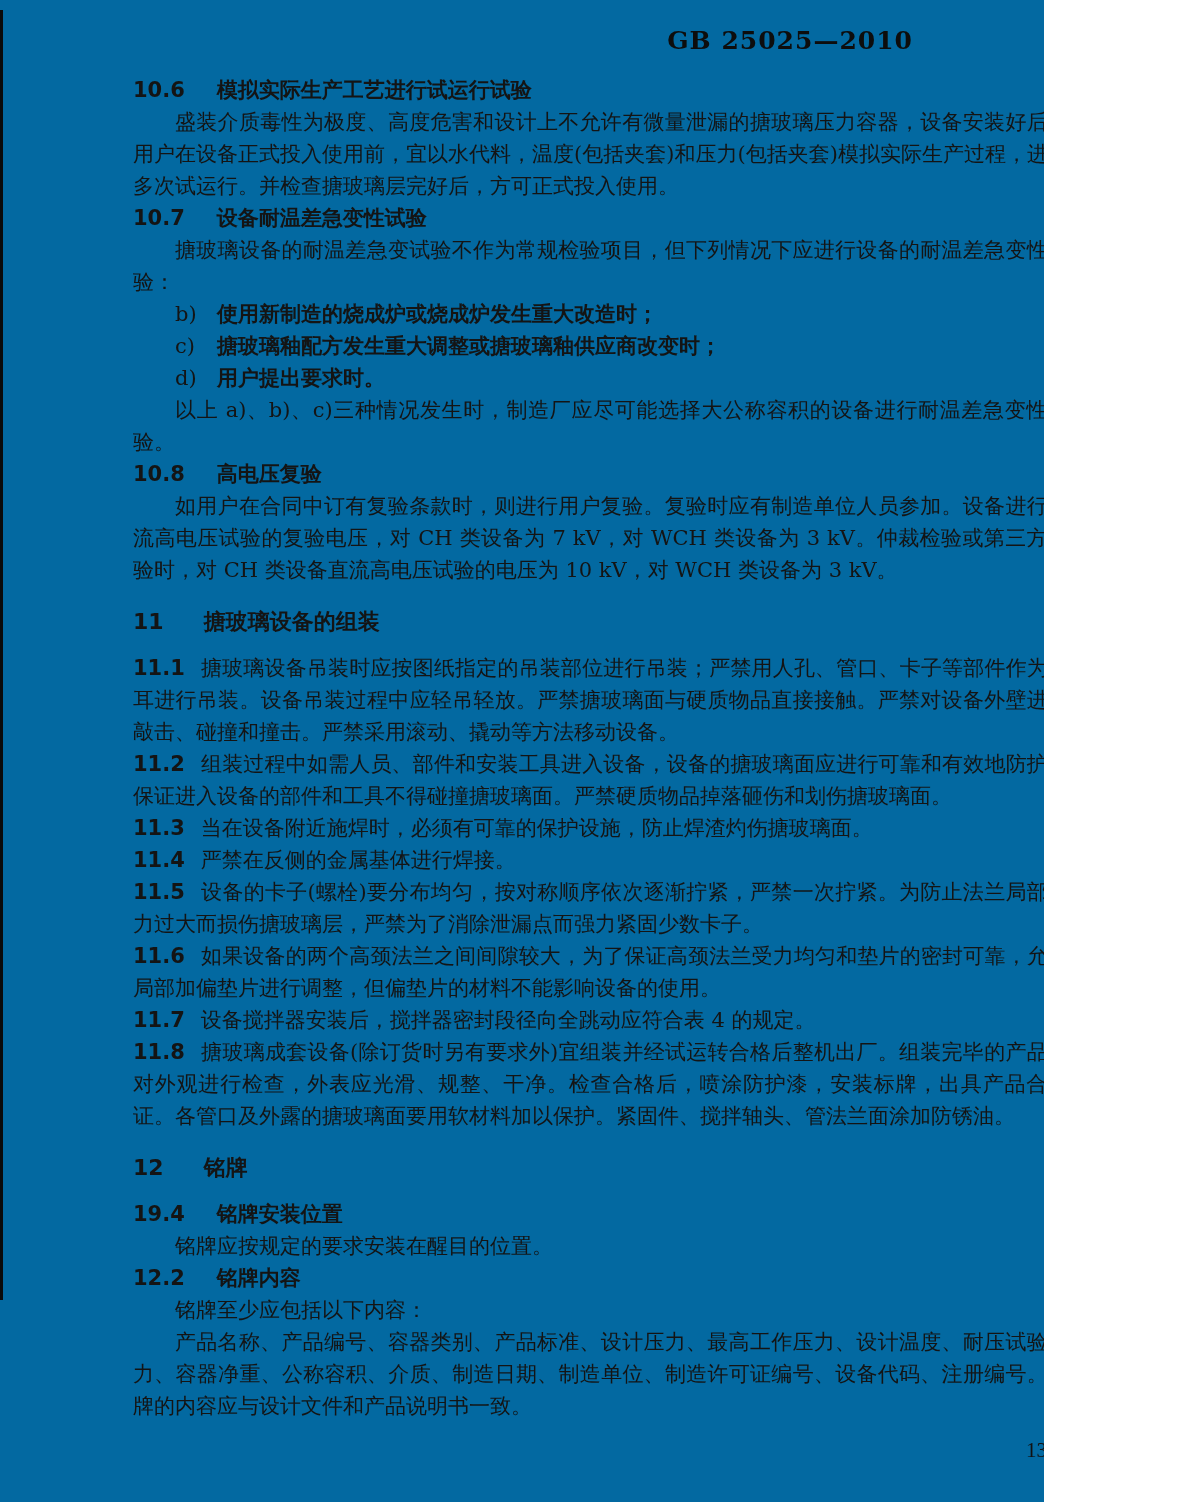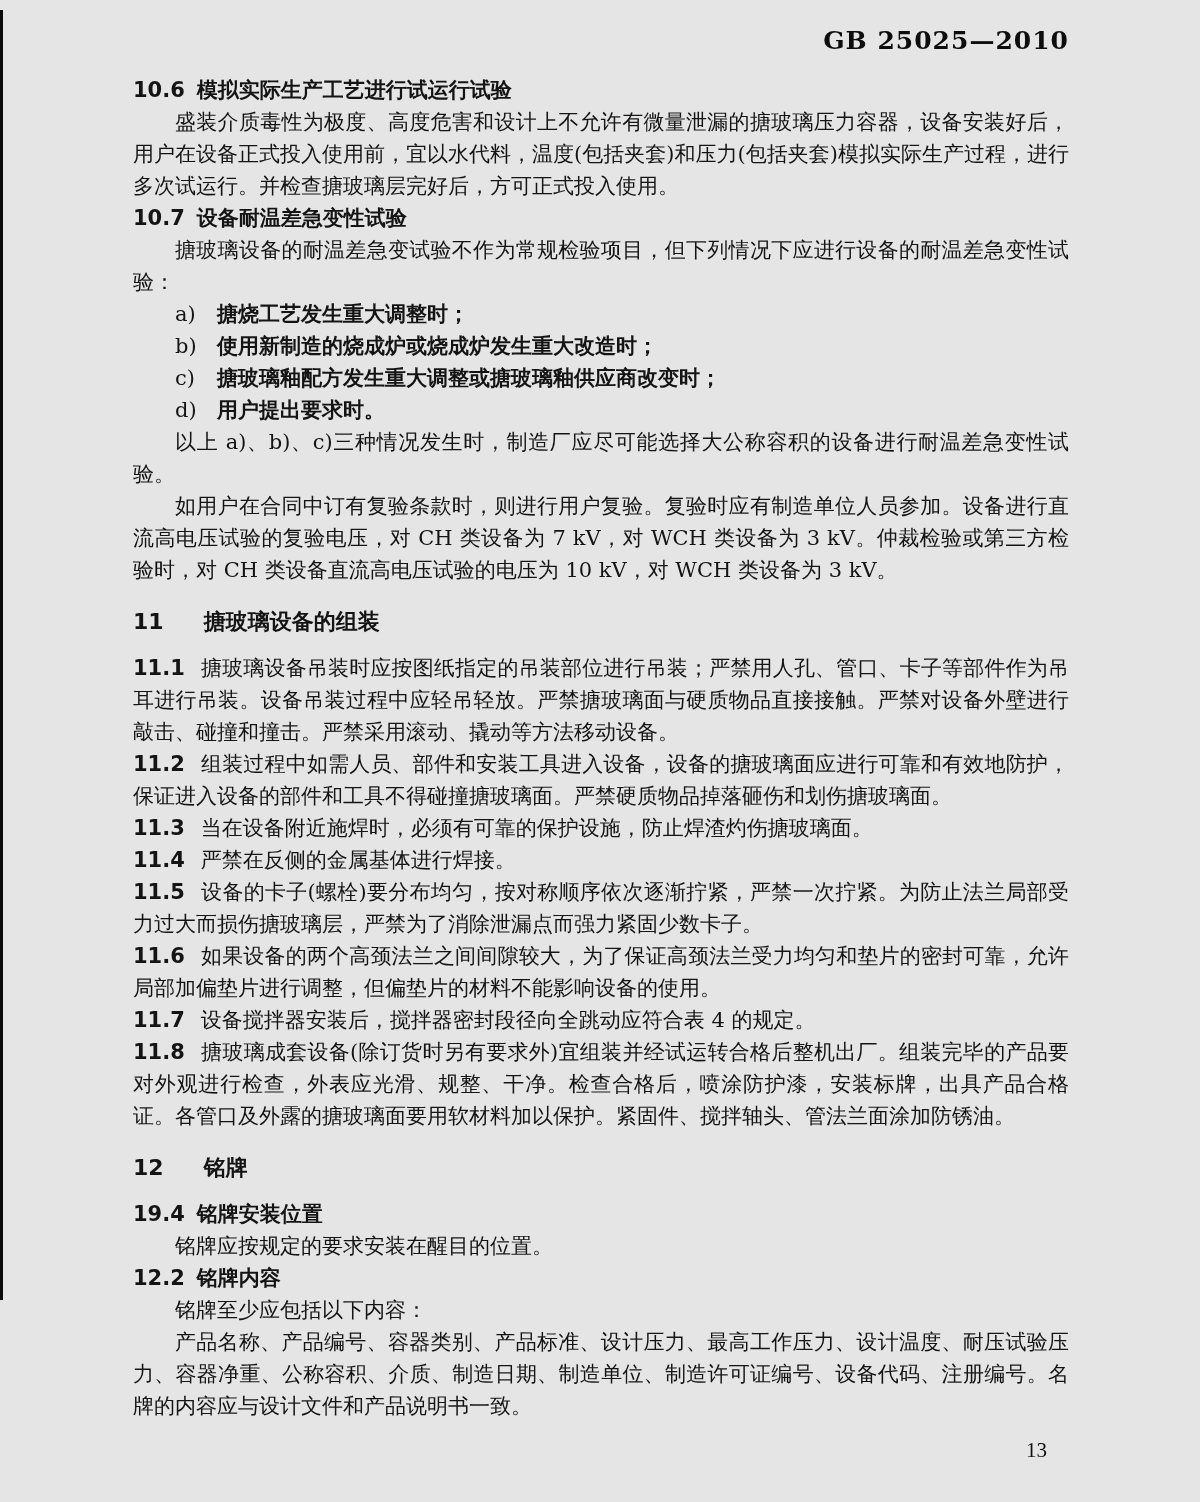--- a/index.html
+++ b/index.html
@@ -2,23 +2,23 @@
 <html><head>
 <meta charset="utf-8">
 <style>
   html, body {
     margin: 0;
     padding: 0;
     background: #ffffff;
   }
   .page {
     position: relative;
-    width: 1200px;
+    width: 1044px;
     height: 1502px;
-    background: #e5e5e5;
+    background: #0369a1;
     overflow: hidden;
     color: #141414;
     font-family: "DejaVu Serif", "Liberation Serif", serif;
   }
   .scan-edge {
     position: absolute;
     left: 0;
     top: 10px;
     width: 3px;
     height: 1290px;
@@ -44,21 +44,21 @@
     text-align: justify;
   }
   .content p { margin: 0; }
   .sub-heading {
     font-family: "DejaVu Sans", "Liberation Sans", sans-serif;
     font-weight: bold;
     font-size: 21px;
     line-height: 32px;
     text-align: left;
   }
-  .sub-heading .num { margin-right: 12px; }
+  .sub-heading .num { margin-right: 32px; }
   .chapter-heading {
     font-family: "DejaVu Sans", "Liberation Sans", sans-serif;
     font-weight: bold;
     font-size: 22px;
     line-height: 32px;
     margin-top: 20px;
     margin-bottom: 14px;
     text-align: left;
   }
   .chapter-heading .num { margin-right: 40px; }
@@ -96,25 +96,25 @@
 <body>
 
 <div class="page">
   <div class="scan-edge"></div>
   <div class="doc-header">GB 25025—2010</div>
   <div class="content">
       <div class="sub-heading"><span class="num">10.6</span><span class="title">模拟实际生产工艺进行试运行试验</span></div>
       <p class="para">盛装介质毒性为极度、高度危害和设计上不允许有微量泄漏的搪玻璃压力容器，设备安装好后，用户在设备正式投入使用前，宜以水代料，温度(包括夹套)和压力(包括夹套)模拟实际生产过程，进行多次试运行。并检查搪玻璃层完好后，方可正式投入使用。</p>
       <div class="sub-heading"><span class="num">10.7</span><span class="title">设备耐温差急变性试验</span></div>
       <p class="para">搪玻璃设备的耐温差急变试验不作为常规检验项目，但下列情况下应进行设备的耐温差急变性试验：</p>
-      <div class="list-item"><span class="label">a)</span><span>搪烧工艺发生重大调整时；</span></div>
       <div class="list-item"><span class="label">b)</span><span>使用新制造的烧成炉或烧成炉发生重大改造时；</span></div>
       <div class="list-item"><span class="label">c)</span><span>搪玻璃釉配方发生重大调整或搪玻璃釉供应商改变时；</span></div>
       <div class="list-item"><span class="label">d)</span><span>用户提出要求时。</span></div>
       <p class="para">以上 a)、b)、c)三种情况发生时，制造厂应尽可能选择大公称容积的设备进行耐温差急变性试验。</p>
+      <div class="sub-heading"><span class="num">10.8</span><span class="title">高电压复验</span></div>
       <p class="para">如用户在合同中订有复验条款时，则进行用户复验。复验时应有制造单位人员参加。设备进行直流高电压试验的复验电压，对 CH 类设备为 7 kV，对 WCH 类设备为 3 kV。仲裁检验或第三方检验时，对 CH 类设备直流高电压试验的电压为 10 kV，对 WCH 类设备为 3 kV。</p>
       <div class="chapter-heading"><span class="num">11</span><span class="title">搪玻璃设备的组装</span></div>
       <p class="clause"><span class="num">11.1</span><span>搪玻璃设备吊装时应按图纸指定的吊装部位进行吊装；严禁用人孔、管口、卡子等部件作为吊耳进行吊装。设备吊装过程中应轻吊轻放。严禁搪玻璃面与硬质物品直接接触。严禁对设备外壁进行敲击、碰撞和撞击。严禁采用滚动、撬动等方法移动设备。</span></p>
       <p class="clause"><span class="num">11.2</span><span>组装过程中如需人员、部件和安装工具进入设备，设备的搪玻璃面应进行可靠和有效地防护，保证进入设备的部件和工具不得碰撞搪玻璃面。严禁硬质物品掉落砸伤和划伤搪玻璃面。</span></p>
       <p class="clause"><span class="num">11.3</span><span>当在设备附近施焊时，必须有可靠的保护设施，防止焊渣灼伤搪玻璃面。</span></p>
       <p class="clause"><span class="num">11.4</span><span>严禁在反侧的金属基体进行焊接。</span></p>
       <p class="clause"><span class="num">11.5</span><span>设备的卡子(螺栓)要分布均匀，按对称顺序依次逐渐拧紧，严禁一次拧紧。为防止法兰局部受力过大而损伤搪玻璃层，严禁为了消除泄漏点而强力紧固少数卡子。</span></p>
       <p class="clause"><span class="num">11.6</span><span>如果设备的两个高颈法兰之间间隙较大，为了保证高颈法兰受力均匀和垫片的密封可靠，允许局部加偏垫片进行调整，但偏垫片的材料不能影响设备的使用。</span></p>
       <p class="clause"><span class="num">11.7</span><span>设备搅拌器安装后，搅拌器密封段径向全跳动应符合表 4 的规定。</span></p>
       <p class="clause"><span class="num">11.8</span><span>搪玻璃成套设备(除订货时另有要求外)宜组装并经试运转合格后整机出厂。组装完毕的产品要对外观进行检查，外表应光滑、规整、干净。检查合格后，喷涂防护漆，安装标牌，出具产品合格证。各管口及外露的搪玻璃面要用软材料加以保护。紧固件、搅拌轴头、管法兰面涂加防锈油。</span></p>

